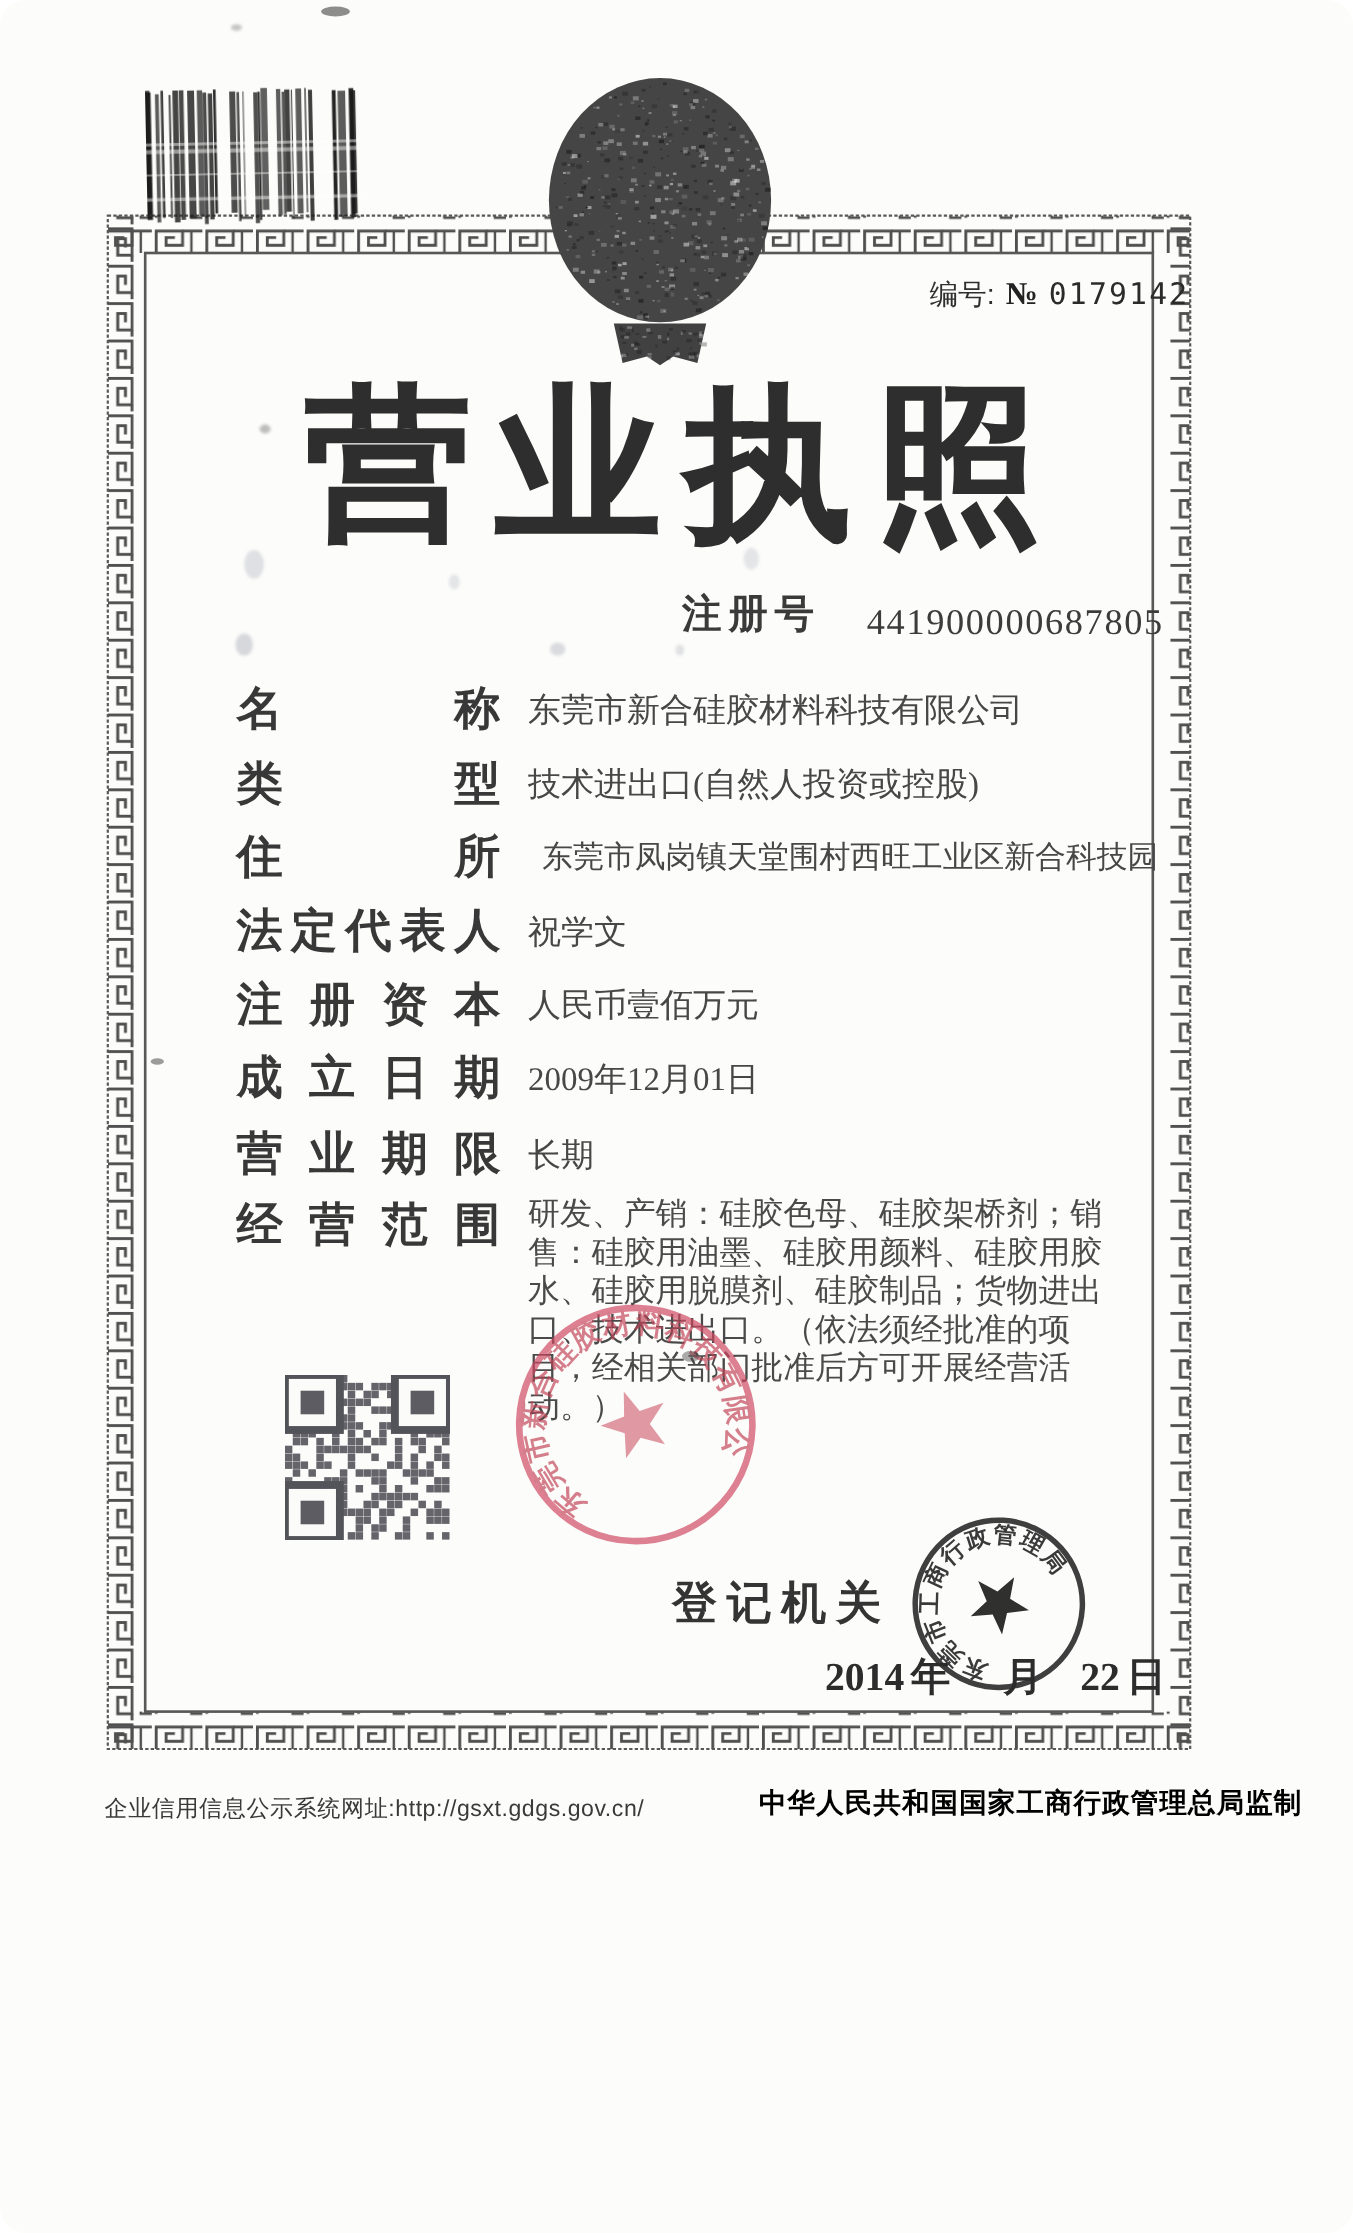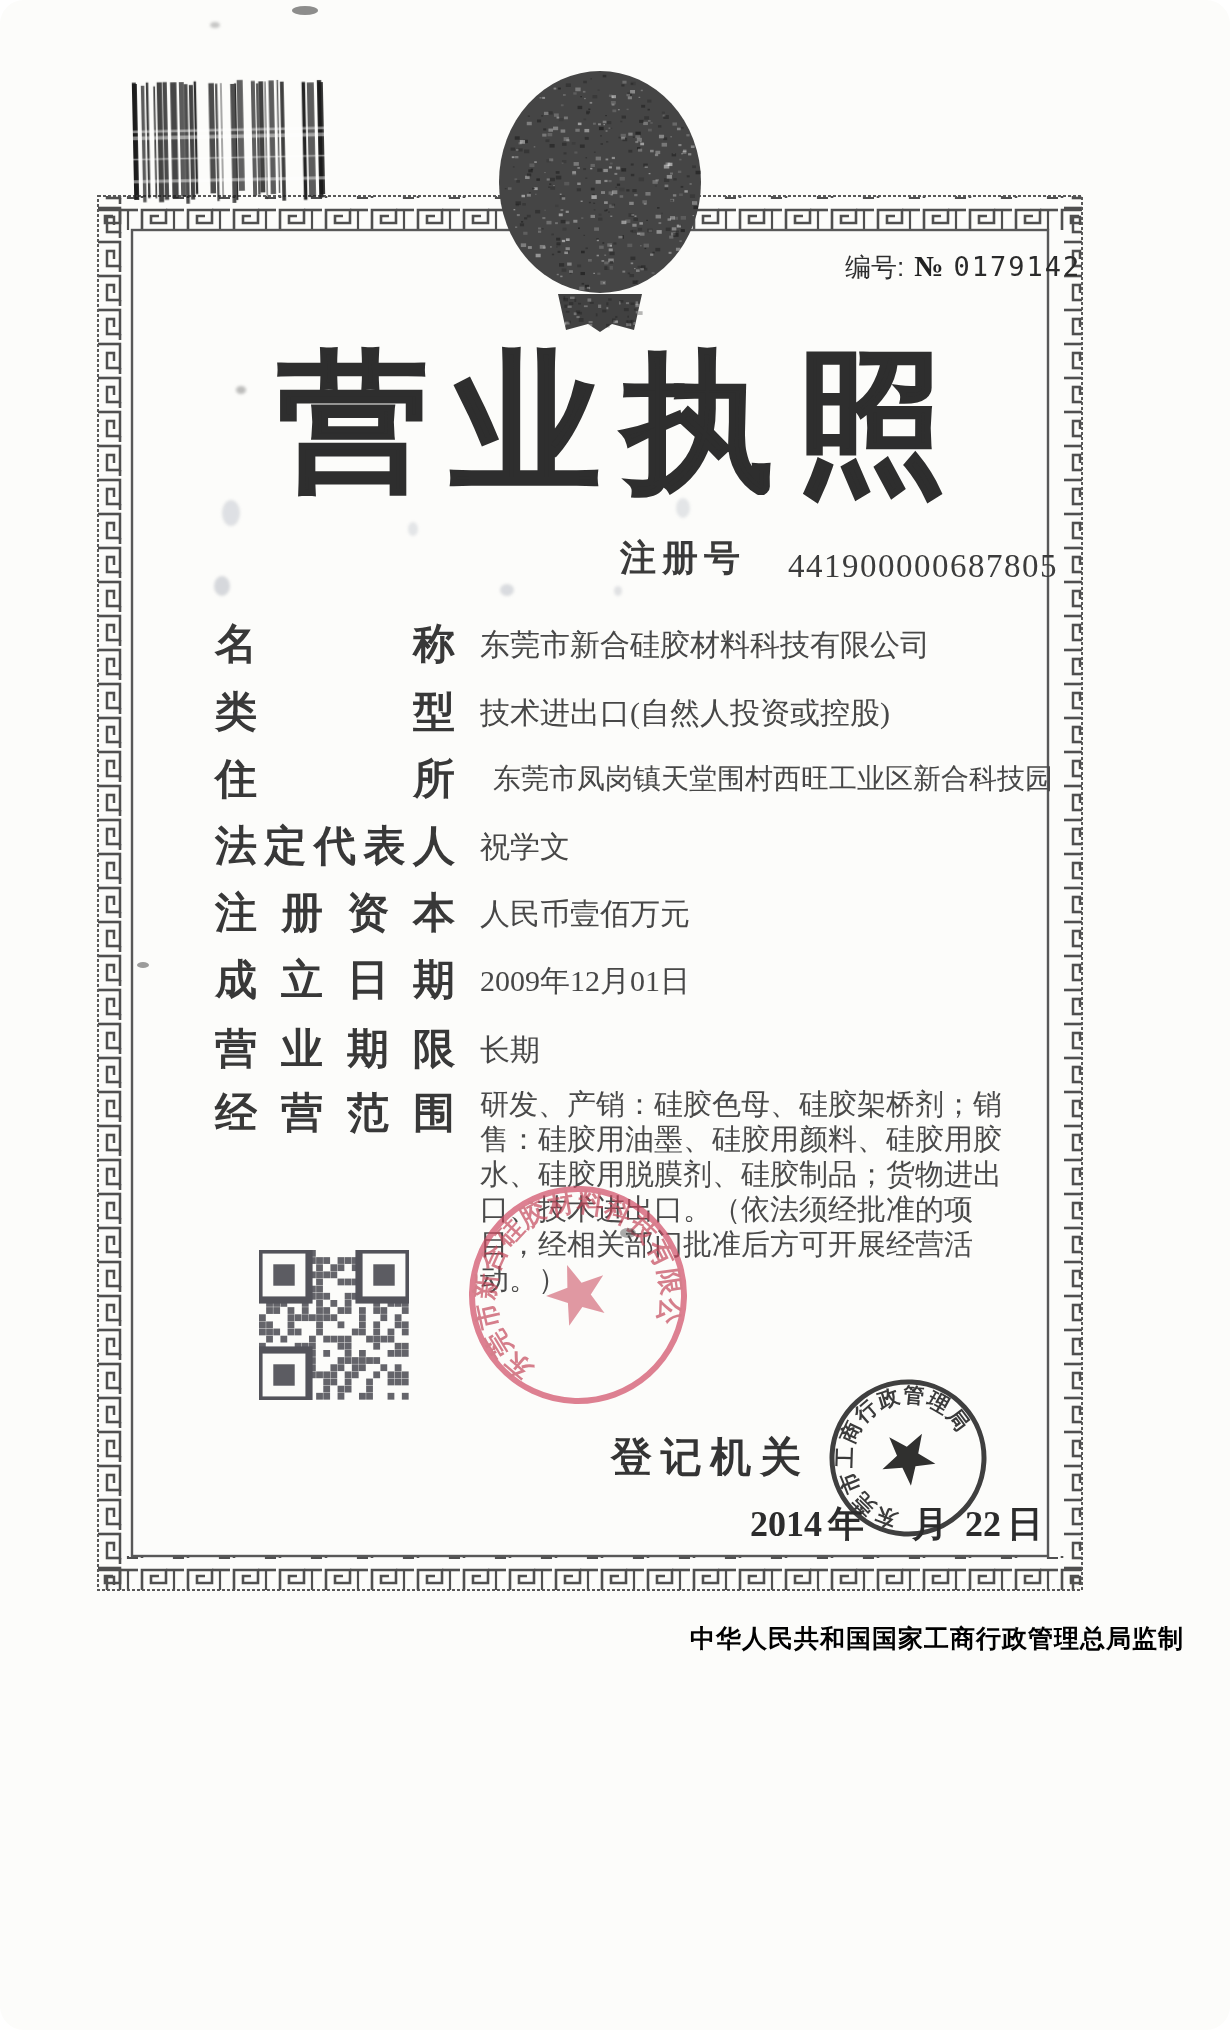--- a/index.html
+++ b/index.html
@@ -37,21 +37,21 @@
   
   #qr{left:259px;top:1250px;}
   
   #red-stamp{left:458px;top:1175px;opacity:0.68;filter:blur(0.4px);}
   #black-stamp{left:808px;top:1358px;opacity:0.9;filter:blur(0.3px);}
   
   .registry-label{left:611px;top:1430px;width:190px;display:flex;justify-content:space-between;
                   font-size:41px;font-weight:700;color:#343434;}
   .date-row{left:750px;top:1500px;display:flex;align-items:baseline;
             font-family:"Liberation Serif",serif;font-size:36px;font-weight:600;color:#2c2c2c;}
-  .date-row .gap-l{margin-left:42px;} .date-row .gap-m{margin-left:11px;}
+  .date-row .gap-l{margin-left:42px;} .date-row .gap-m{margin-left:28px;}
   .date-row .tok{margin-right:6px;}
   
   .footer-left{left:95px;top:1630px;font-size:21px;letter-spacing:0.5px;color:#3a3a3a;}
   .footer-right{left:690px;top:1622px;font-size:25px;font-weight:700;letter-spacing:1px;color:#000000;}
   
   .smudge{position:absolute;border-radius:50%;filter:blur(1.5px);}
 </style>
 </head>
 <body>
 
@@ -940,20 +940,21 @@
     <g transform="rotate(-42)">
       <circle r="76" fill="none" stroke="#2b2b2b" stroke-width="5"></circle>
       <path id="blkArc" d="M -43.7 35.3 A 56 56 0 1 1 43.7 35.3" fill="none"></path>
       <text font-size="21" fill="#262626" letter-spacing="2" font-weight="700" font-family="Liberation Sans, sans-serif">
         <textPath href="#blkArc">东莞市工商行政管理局</textPath>
       </text>
       <path fill="#1a1a1a" d="M0 -28 L6.58 -9.07 L26.6 -8.66 L10.65 3.47 L16.45 22.66 L0 11.2 L-16.45 22.66 L-10.65 3.47 L-26.6 -8.66 L-6.58 -9.07 Z"></path>
     </g>
   </svg>
 
+  <div class="abs footer-left">企业信用信息公示系统网址:http://gsxt.gdgs.gov.cn/</div>
   <div class="abs footer-right">中华人民共和国国家工商行政管理总局监制</div>
 
   <div class="smudge" style="left:222px;top:500px;width:18px;height:26px;background:rgba(90,100,125,.18)"></div>
   <div class="smudge" style="left:408px;top:522px;width:10px;height:14px;background:rgba(90,100,125,.15)"></div>
   <div class="smudge" style="left:676px;top:498px;width:14px;height:20px;background:rgba(90,100,125,.15)"></div>
   <div class="smudge" style="left:214px;top:576px;width:16px;height:20px;background:rgba(80,90,115,.22)"></div>
   <div class="smudge" style="left:500px;top:584px;width:14px;height:12px;background:rgba(80,90,115,.2)"></div>
   <div class="smudge" style="left:614px;top:586px;width:8px;height:10px;background:rgba(80,90,115,.16)"></div>
   <div class="smudge" style="left:137px;top:962px;width:12px;height:6px;background:rgba(60,60,60,.5);filter:blur(.5px)"></div>
   <div class="smudge" style="left:292px;top:6px;width:26px;height:9px;background:rgba(50,50,50,.55);filter:blur(.6px)"></div>

